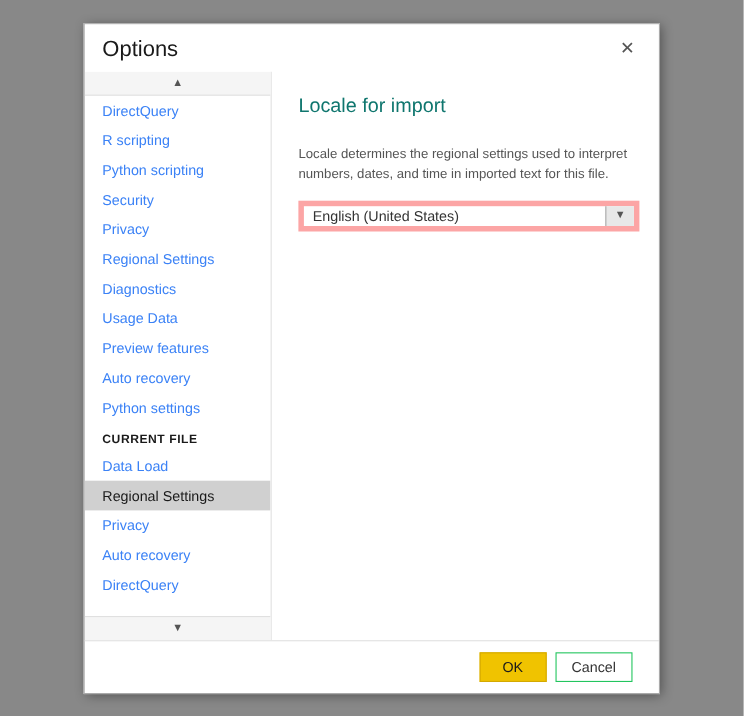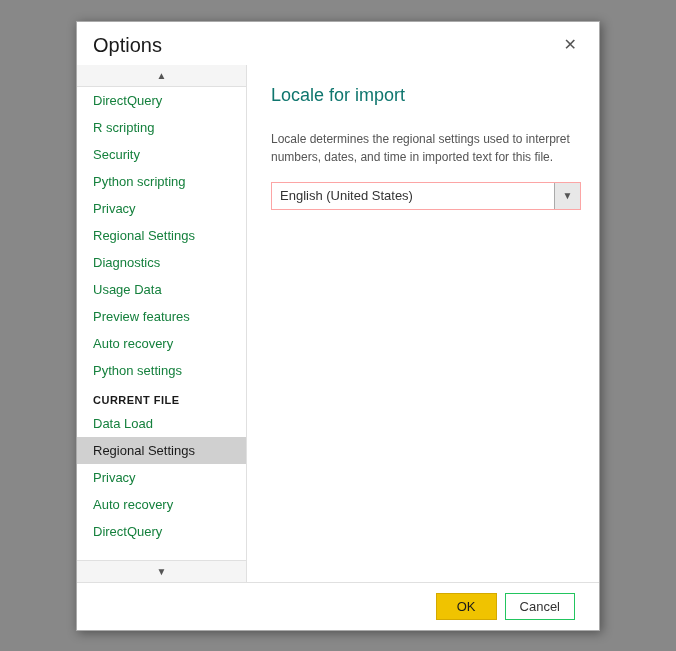--- a/index.html
+++ b/index.html
@@ -63,21 +63,21 @@
       overflow-x: hidden;
       scrollbar-width: thin;
     }
     .sidebar-scroll::-webkit-scrollbar { width: 8px; }
     .sidebar-scroll::-webkit-scrollbar-track { background: #f0f0f0; }
     .sidebar-scroll::-webkit-scrollbar-thumb { background: #c0c0c0; }
     .sidebar-item {
       display: block;
       padding: 6px 12px 6px 16px;
       cursor: pointer;
-      color: #15803d;
+      color: #3b82f6;
       font-size: 13px;
       white-space: nowrap;
     }
     .sidebar-item.active {
       background: #d0d0d0;
       color: #1a1a1a;
     }
     .sidebar-section-header {
       padding: 10px 12px 4px 16px;
       font-size: 11px;
@@ -117,21 +117,21 @@
       line-height: 1.5;
       margin-bottom: 16px;
       max-width: 380px;
     }
     .locale-select {
       display: flex;
       align-items: center;
       position: relative;
       width: 310px;
       height: 28px;
-      border: 1px solid #fca5a5;
+      border: 5px solid #fca5a5;
       background: #fff;
       cursor: pointer;
       padding: 0 30px 0 8px;
       font-size: 13px;
       color: #333;
     }
     .locale-select-arrow {
       position: absolute;
       right: 0;
       top: 0;
@@ -182,22 +182,22 @@
 
   <div class="dialog-body">
     <div class="sidebar">
       <div class="scroll-arrow top">
         <span>▲</span>
       </div>
       <div class="sidebar-scroll">
         <div id="global-items-container">
             <div class="sidebar-item">DirectQuery</div>
             <div class="sidebar-item">R scripting</div>
+            <div class="sidebar-item">Python scripting</div>
             <div class="sidebar-item">Security</div>
-            <div class="sidebar-item">Python scripting</div>
             <div class="sidebar-item">Privacy</div>
             <div class="sidebar-item">Regional Settings</div>
             <div class="sidebar-item">Diagnostics</div>
             <div class="sidebar-item">Usage Data</div>
             <div class="sidebar-item">Preview features</div>
             <div class="sidebar-item">Auto recovery</div>
             <div class="sidebar-item">Python settings</div>
           </div>
         <div class="sidebar-section-header">CURRENT FILE</div>
         <div id="current-file-items-container">

